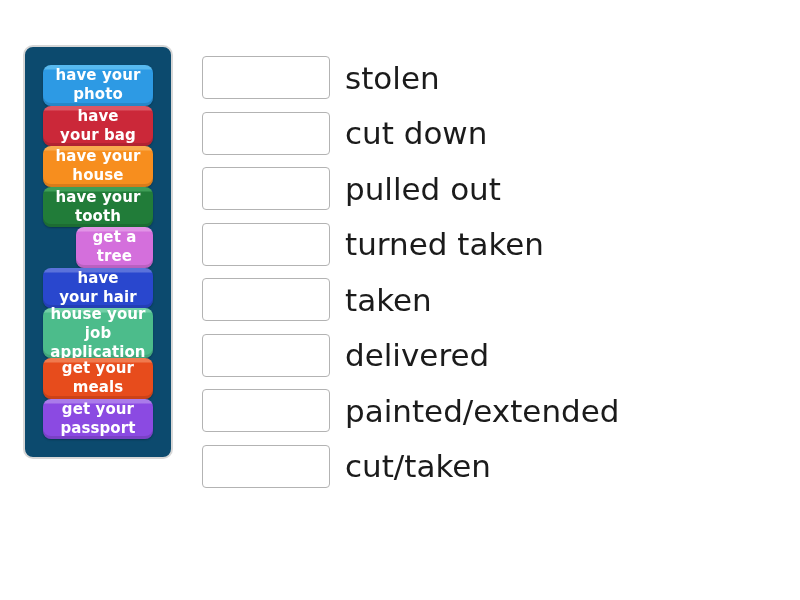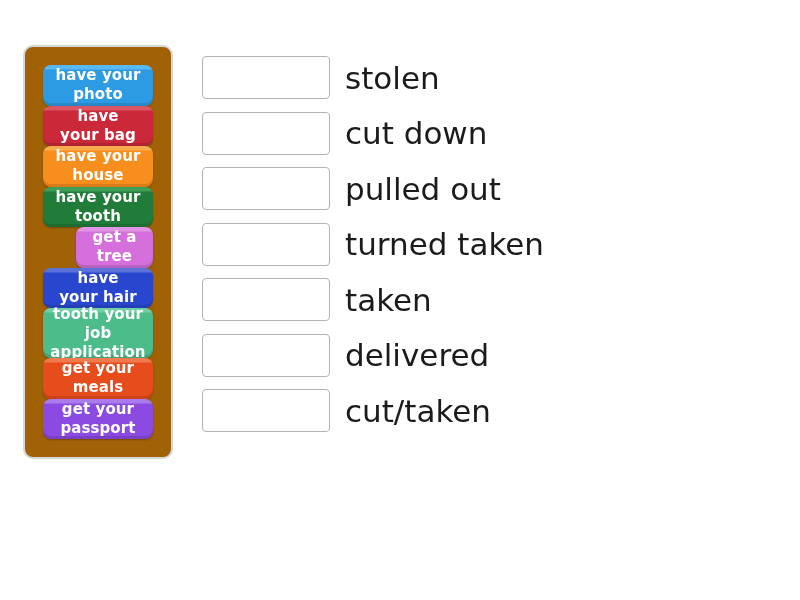--- a/index.html
+++ b/index.html
@@ -19,21 +19,21 @@
     inset: 0;
   }
   
   .tile-panel {
     position: absolute;
     left: 23px;
     top: 45px;
     width: 150px;
     height: 414px;
     box-sizing: border-box;
-    background: #a16207;
+    background: #0c4a6e;
     border: 2px solid #d7d7d7;
     border-radius: 10px;
     padding: 18px;
     display: flex;
     flex-direction: column;
     justify-content: space-between;
   }
   .tile {
     height: 50px;
     border-radius: 8px;
@@ -103,21 +103,21 @@
 tooth</span>
   </div>
       <div class="tile" style="background: linear-gradient(rgb(225, 148, 230) 0px, rgb(225, 148, 230) 4px, rgb(212, 111, 220) 5px); margin-left: 33px;">
     <span class="tile-label">get a tree</span>
   </div>
       <div class="tile" style="background: linear-gradient(rgb(91, 114, 219) 0px, rgb(91, 114, 219) 4px, rgb(41, 71, 206) 5px);">
     <span class="tile-label">have
 your hair</span>
   </div>
       <div class="tile" style="background: linear-gradient(rgb(113, 207, 166) 0px, rgb(113, 207, 166) 4px, rgb(76, 188, 139) 5px);">
-    <span class="tile-label">tooth your job
+    <span class="tile-label">house your job
 application</span>
   </div>
       <div class="tile" style="background: linear-gradient(rgb(240, 122, 78) 0px, rgb(240, 122, 78) 4px, rgb(231, 76, 28) 5px);">
     <span class="tile-label">get your
 meals</span>
   </div>
       <div class="tile" style="background: linear-gradient(rgb(170, 123, 234) 0px, rgb(170, 123, 234) 4px, rgb(139, 74, 226) 5px);">
     <span class="tile-label">get your
 passport</span>
   </div>
@@ -142,16 +142,20 @@
       <div class="answer-row">
     <div class="drop-zone"></div>
     <span class="answer-text">taken</span>
   </div>
       <div class="answer-row">
     <div class="drop-zone"></div>
     <span class="answer-text">delivered</span>
   </div>
       <div class="answer-row">
     <div class="drop-zone"></div>
+    <span class="answer-text">painted/extended</span>
+  </div>
+      <div class="answer-row">
+    <div class="drop-zone"></div>
     <span class="answer-text">cut/taken</span>
   </div>
     </div>
 </div>
 
 </body></html>

